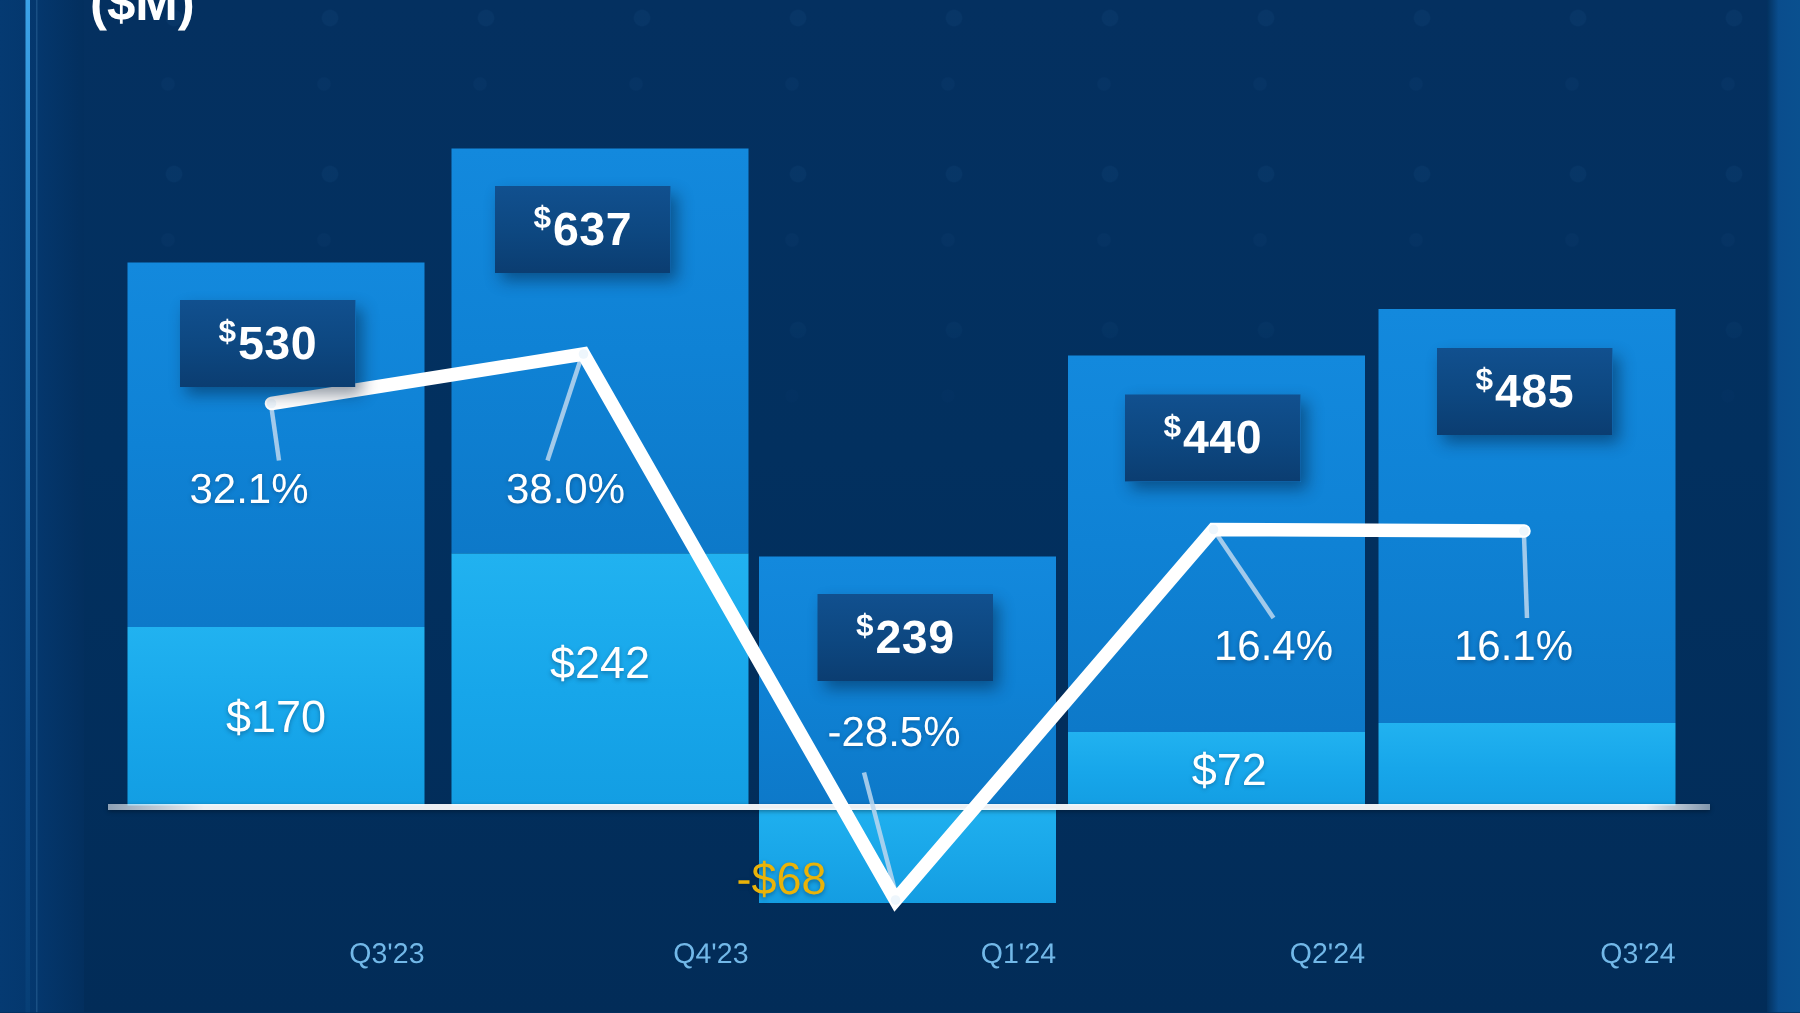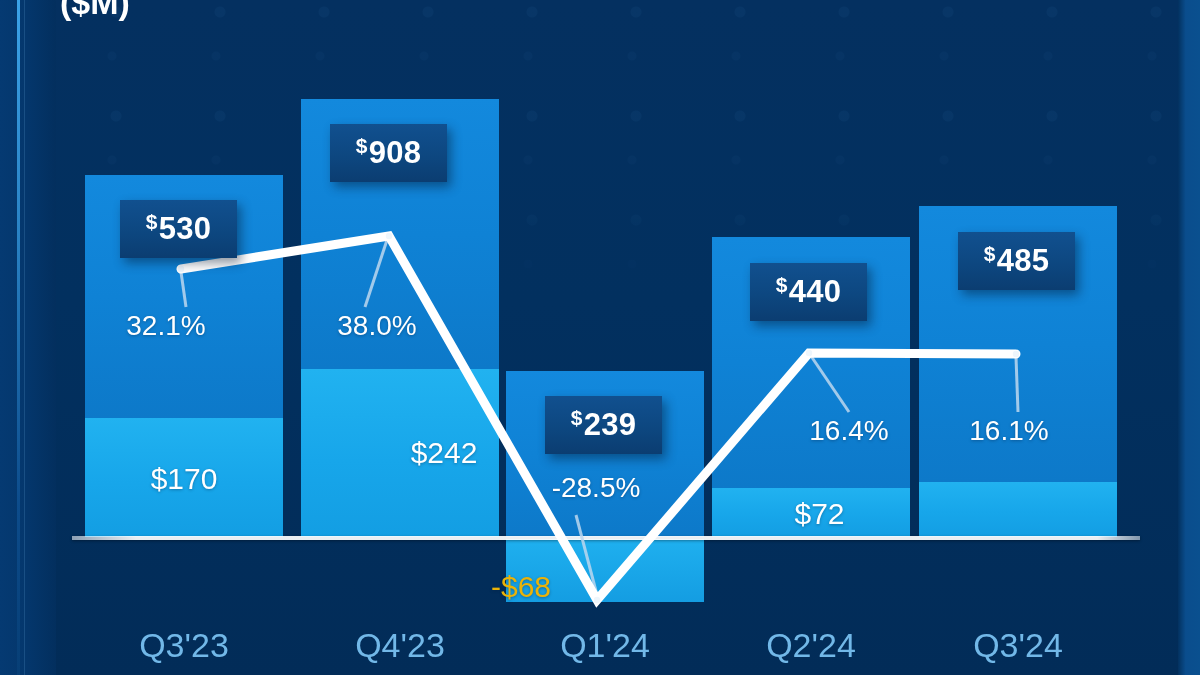--- a/index.html
+++ b/index.html
@@ -93,21 +93,21 @@
   .pct-label{
     position:absolute;color:#ffffff;font-size:28px;font-weight:400;
     text-align:center;white-space:nowrap;text-shadow:0 1px 3px rgba(0,30,60,.35);
   }
   .neg-label{
     position:absolute;color:#eab308;font-size:30px;font-weight:400;white-space:nowrap;
     text-shadow:0 1px 3px rgba(0,30,60,.4);
   }
 
   .xtick{
-    position:absolute;color:#72b8e8;font-size:34px;text-align:center;white-space:nowrap;
+    position:absolute;color:#72b8e8;font-size:19px;text-align:right;white-space:nowrap;
   }
 
   .title{
     position:absolute;left:60px;top:-17px;
     color:#ffffff;font-size:34px;font-weight:700;white-space:nowrap;
   }
 </style>
 </head>
 <body>
 
@@ -169,37 +169,37 @@
       <circle cx="1016" cy="354" r="3.2"></circle>
     </g>
   </svg>
 
   <div class="chip" style="left:120px;top:200px;width:117px;height:58px;">
     <span class="cur">$</span>
     <span class="num">530</span>
   </div>
   <div class="chip" style="left:330px;top:124px;width:117px;height:58px;">
     <span class="cur">$</span>
-    <span class="num">908</span>
+    <span class="num">637</span>
   </div>
   <div class="chip" style="left:545px;top:396px;width:117px;height:58px;">
     <span class="cur">$</span>
     <span class="num">239</span>
   </div>
   <div class="chip" style="left:750px;top:263px;width:117px;height:58px;">
     <span class="cur">$</span>
     <span class="num">440</span>
   </div>
   <div class="chip" style="left:958px;top:232px;width:117px;height:58px;">
     <span class="cur">$</span>
     <span class="num">485</span>
   </div>
 
   <div class="seg-label" style="left:85px;top:462px;width:198px;">$170</div>
-  <div class="seg-label" style="left:301px;top:436px;width:198px;padding-left:44px;">$242</div>
+  <div class="seg-label" style="left:301px;top:426px;width:198px;">$242</div>
   <div class="seg-label" style="left:712px;top:497px;width:215px;">$72</div>
 
   <div class="neg-label" style="left:491px;top:570px;">-$68</div>
 
   <div class="pct-label" style="left:85px;top:310px;width:162px;">32.1%</div>
   <div class="pct-label" style="left:278px;top:310px;width:198px;">38.0%</div>
   <div class="pct-label" style="left:497px;top:472px;width:198px;">-28.5%</div>
   <div class="pct-label" style="left:750px;top:415px;width:198px;">16.4%</div>
   <div class="pct-label" style="left:919px;top:415px;width:180px;">16.1%</div>
 

